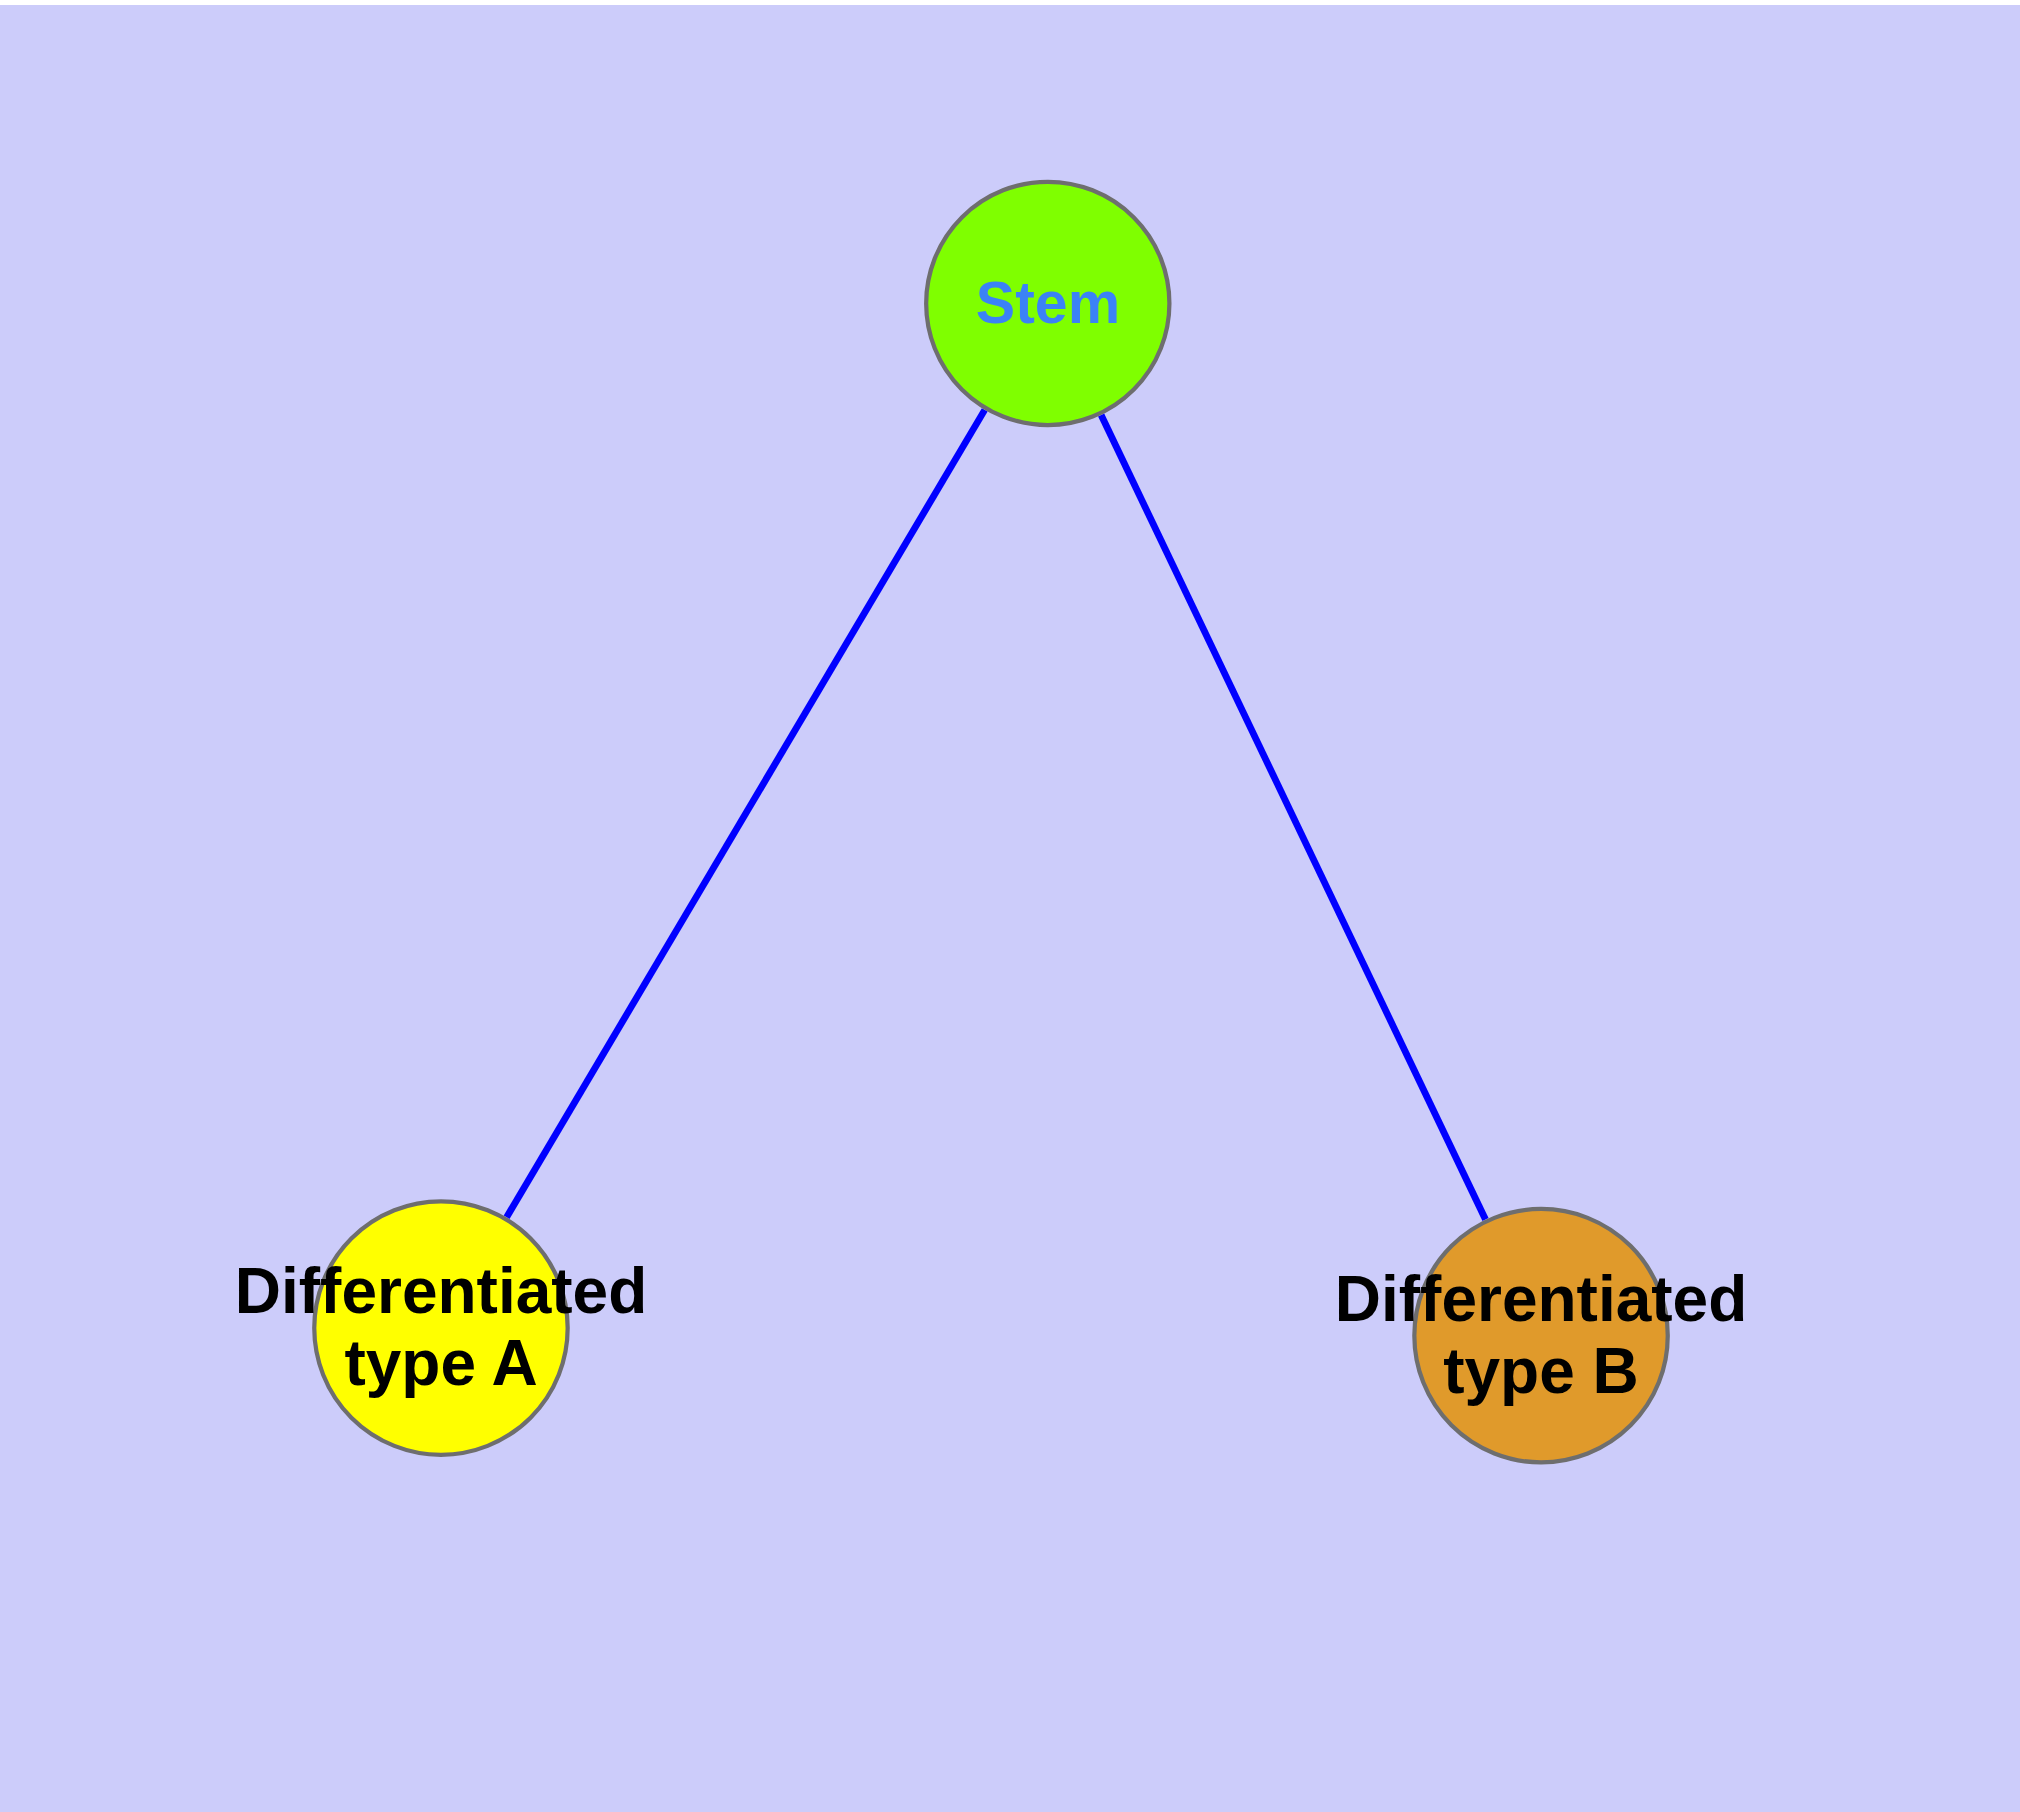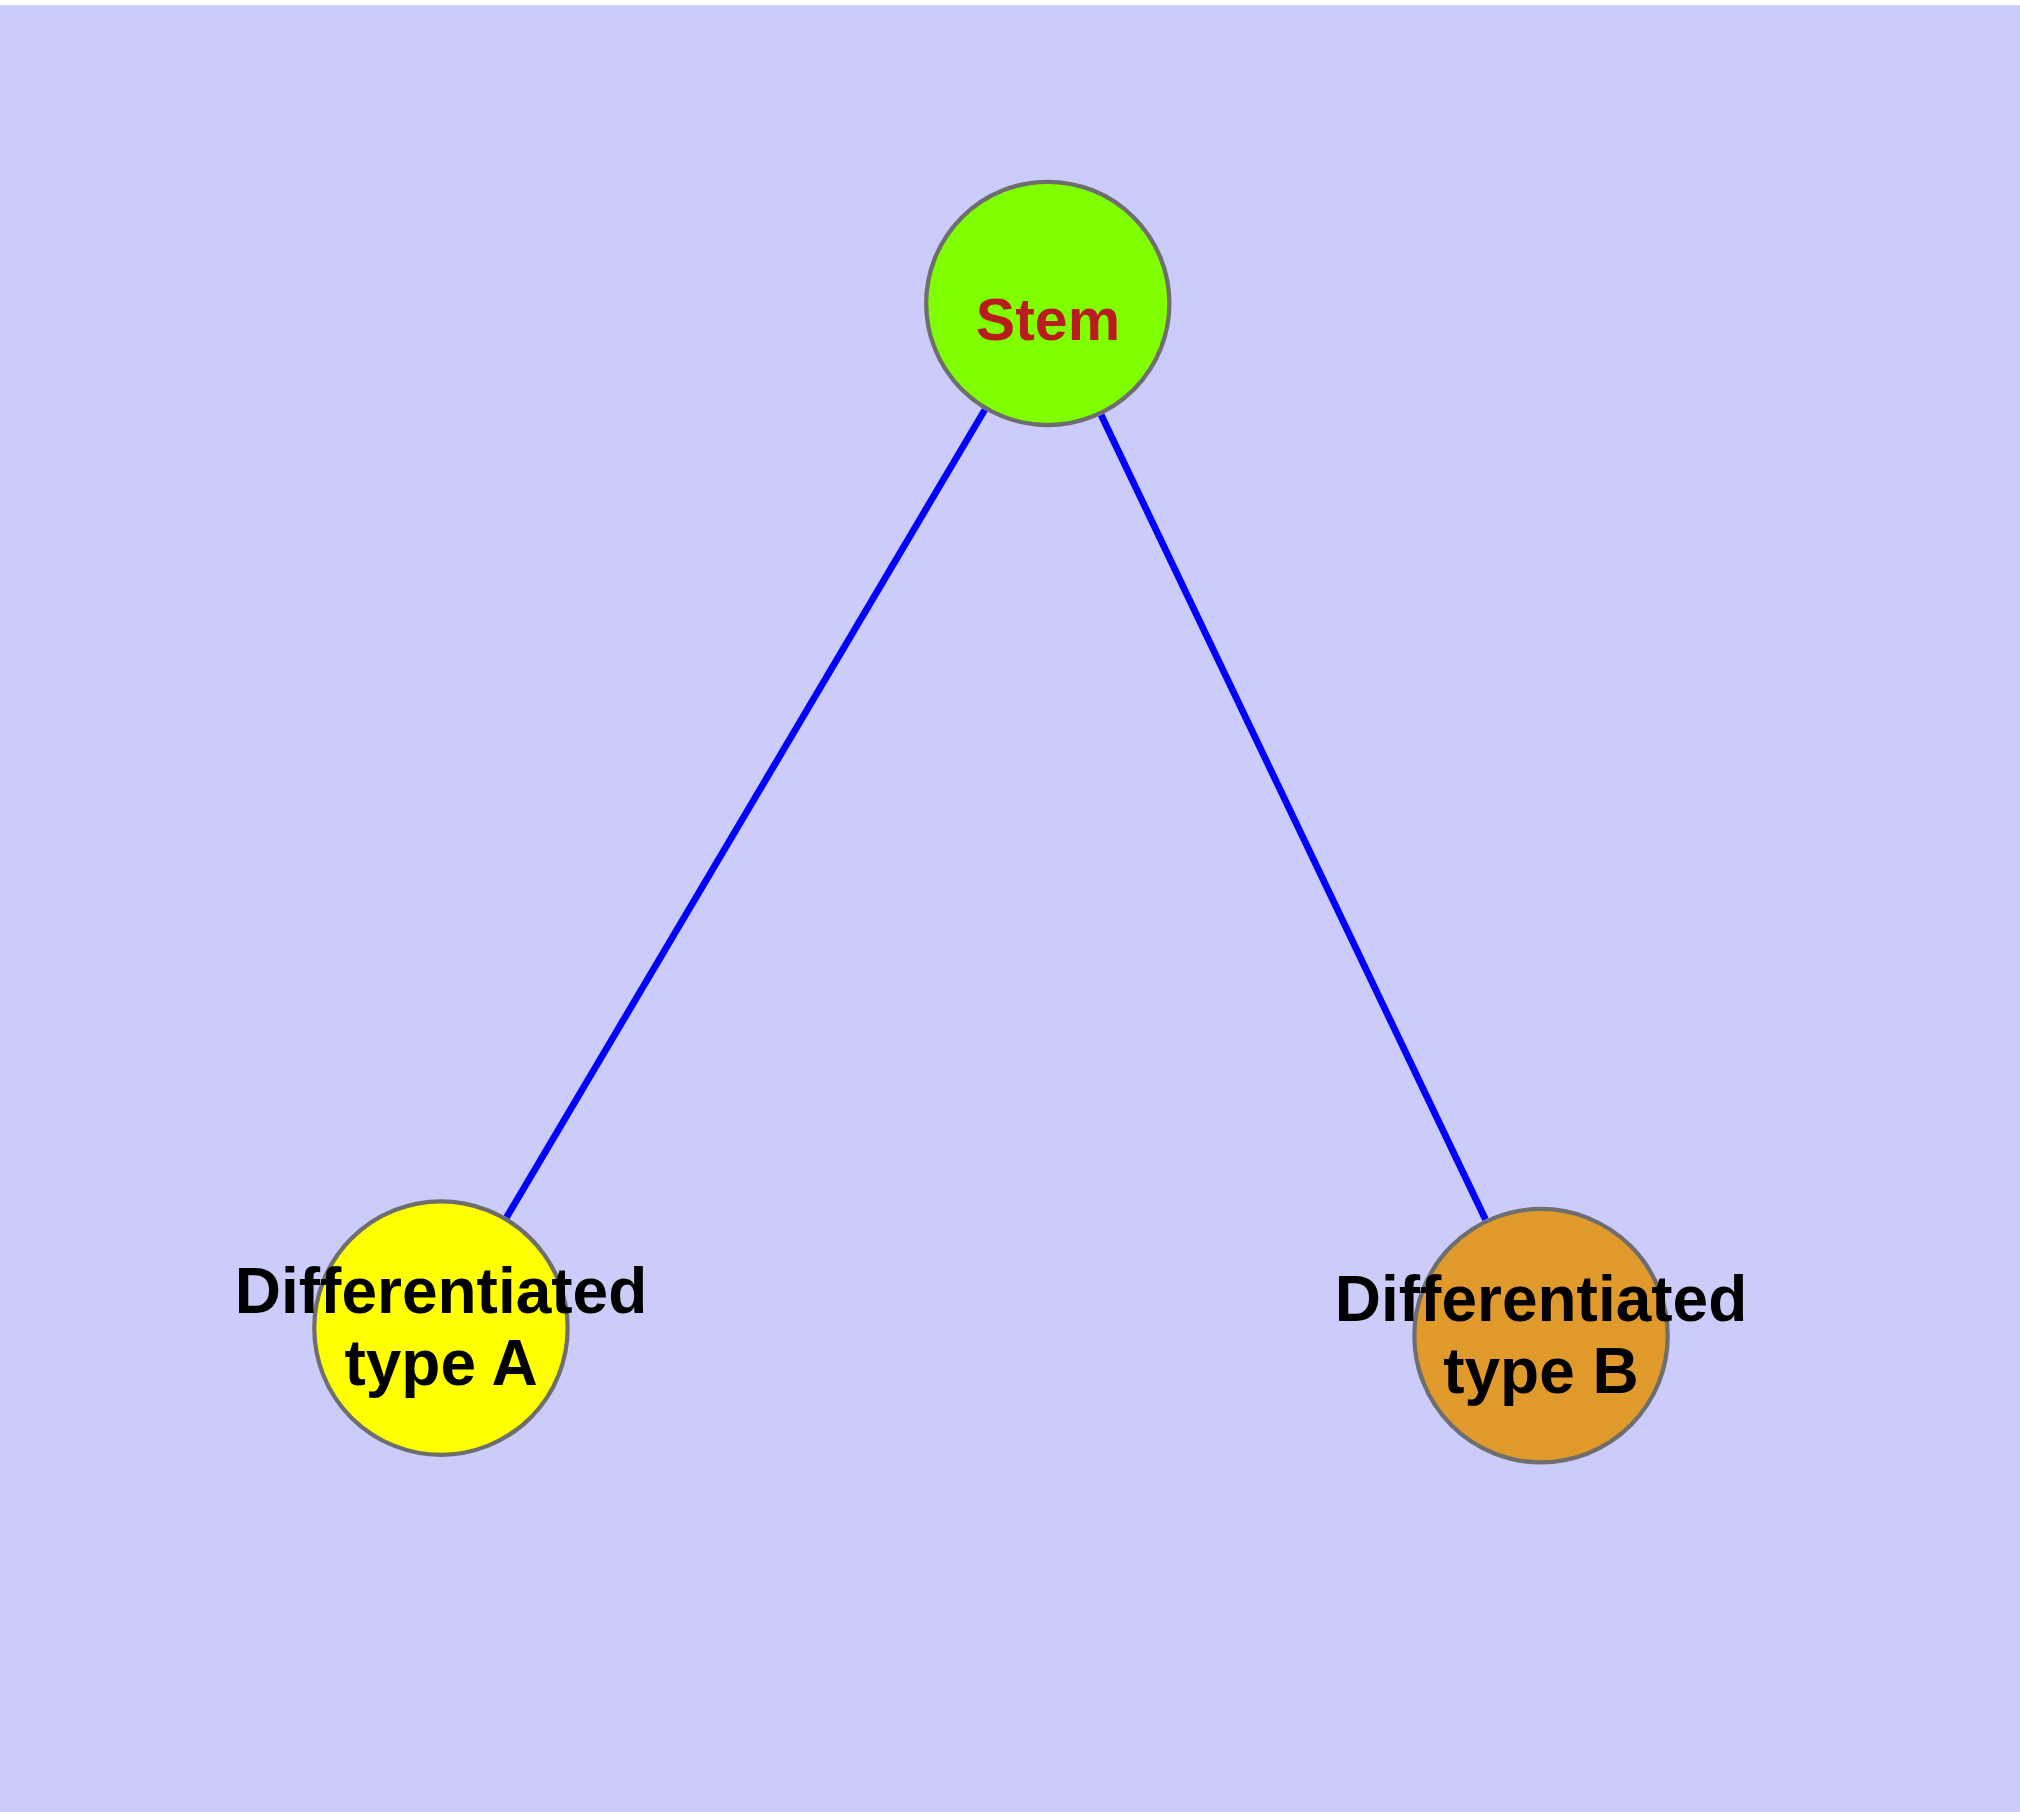--- a/index.html
+++ b/index.html
@@ -75,20 +75,20 @@
       <line id="edge-b" x1="1298.9465742345897" y1="489.73355226414145" x2="1752.4665802489203" y2="1438.852740108565" stroke="#0000ff" stroke-width="8" stroke-linecap="butt"></line>
     </g>
 
     <g>
       <circle id="node-stem" cx="1236" cy="358" r="143.5" fill="#7fff00" stroke="#6e6e6e" stroke-width="5"></circle>
       <circle id="node-diff-a" cx="520" cy="1567" r="149.5" fill="#ffff00" stroke="#6e6e6e" stroke-width="5"></circle>
       <circle id="node-diff-b" cx="1818" cy="1576" r="149.5" fill="#e09a2b" stroke="#6e6e6e" stroke-width="5"></circle>
     </g>
   </svg>
 
-  <div id="label-stem" class="node-label" style="left: 1048px; top: 320px; color: #b91c1c;">Stem</div>
+  <div id="label-stem" class="node-label" style="left: 1048px; top: 303px; color: #3b82f6;">Stem</div>
 
   <div id="label-diff-a" class="node-label" style="left: 441px; top: 1328px; color: rgb(0, 0, 0);"><span>Differentiated</span><br><span>type A</span></div>
 
   <div id="label-diff-b" class="node-label" style="left: 1541px; top: 1336px; color: rgb(0, 0, 0);"><span>Differentiated</span><br><span>type B</span></div>
 
 </div>
 
 
 </body></html>

